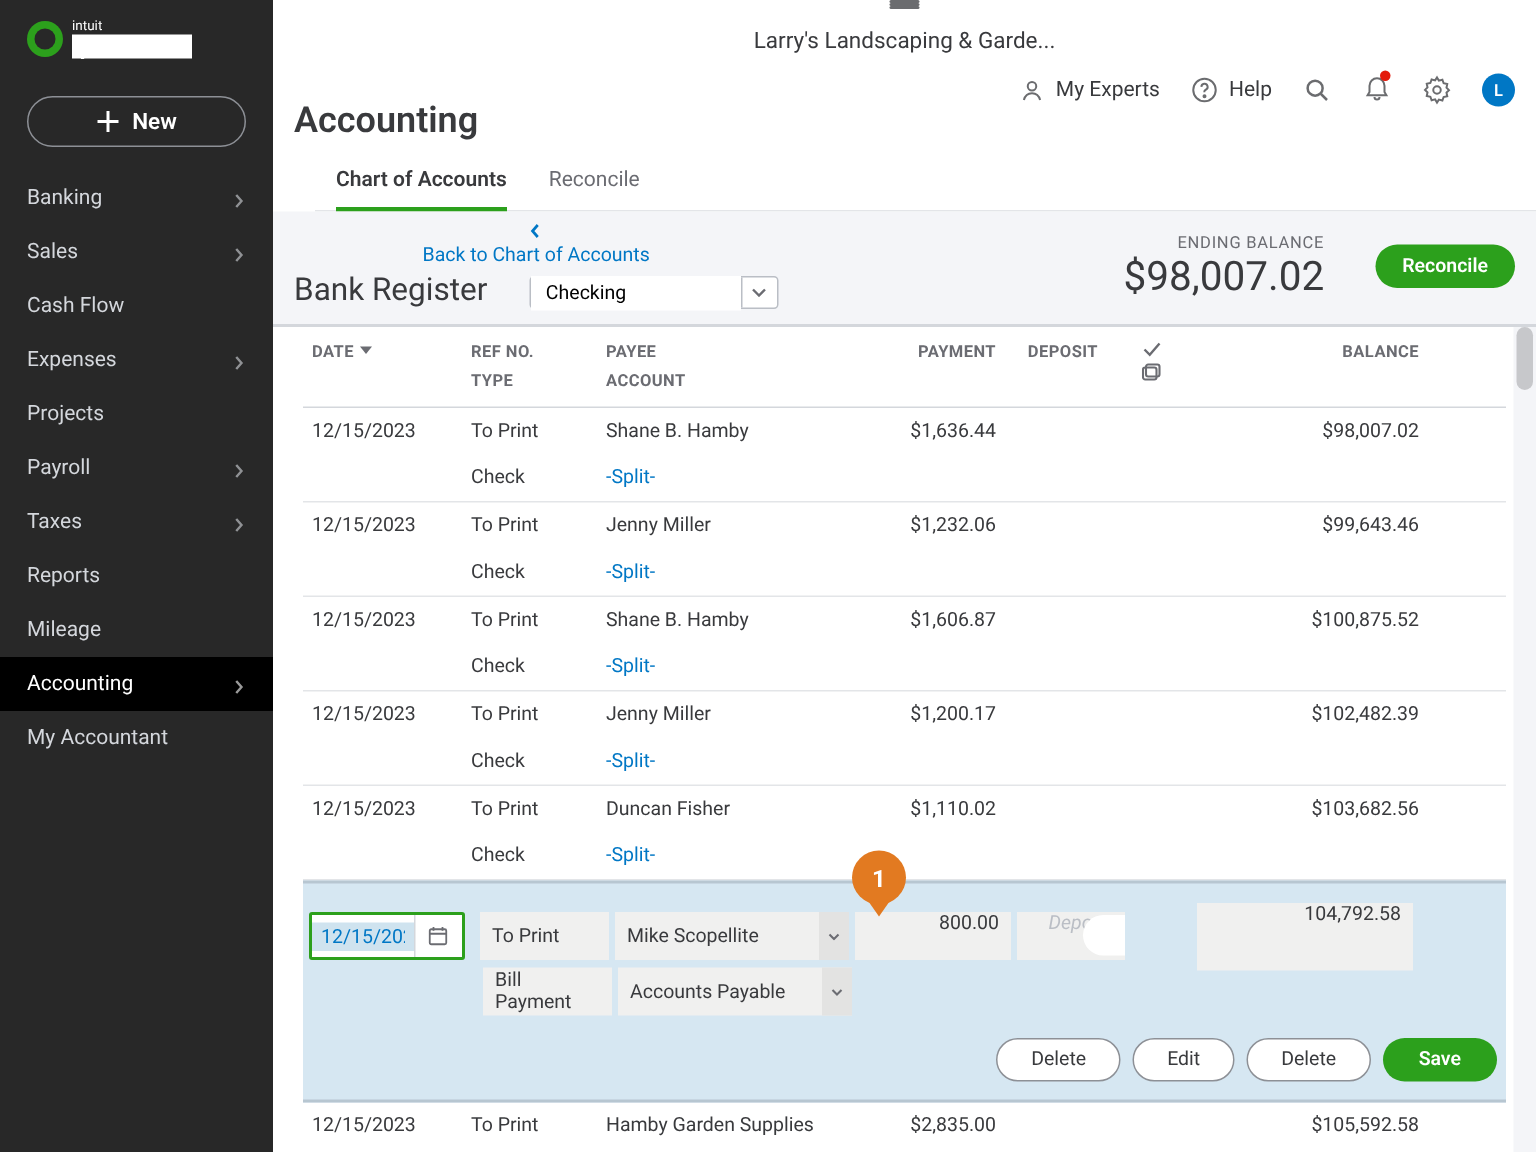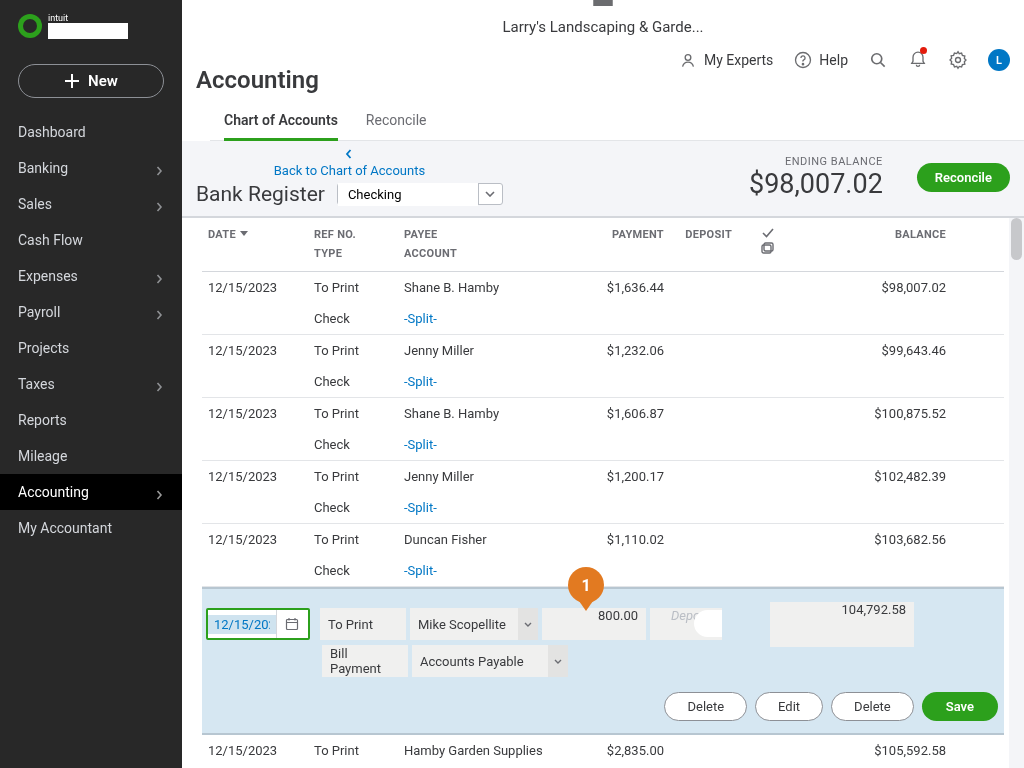--- a/index.html
+++ b/index.html
@@ -36,21 +36,21 @@
 
 
 .page { flex: 1; display: flex; flex-direction: column; min-height: 0; }
 .page-title { font-size: 24px; font-weight: 600; color: #393a3d; padding: 14px 14px 4px; }
 .tabs { display: flex; gap: 28px; padding: 6px 14px 0; border-bottom: 1px solid #e3e5e8; margin-left: 28px; }
 .tab { padding: 8px 0 10px; font-size: 14px; color: #6b6c72; cursor: pointer; border-bottom: 3px solid transparent; margin-bottom: -1px; }
 .tab.active { color: #393a3d; font-weight: 600; border-bottom-color: #2ca01c; }
 
 .context-bar { display: flex; align-items: center; padding: 8px 14px 10px; gap: 20px; border-bottom: 2px solid #d4d7dc; position: relative; background: #f4f5f8; }
 .back-link { color: #0077c5; font-size: 13px; display: flex; align-items: center; gap: 4px; cursor: pointer; flex-direction: column; }
-.register-row { display: flex; align-items: center; gap: 12px; margin-top: 2px; }
+.register-row { display: flex; align-items: flex-end; gap: 28px; margin-top: 2px; }
 .register-title { font-size: 21px; color: #393a3d; }
 .acct-select { display: flex; align-items: center; border: 1px solid #babec5; border-radius: 3px; height: 22px; background: #fff; }
 .acct-select input { border: none; padding: 4px 10px; font-size: 13px; width: 140px; outline: none; }
 .acct-select .dd { width: 24px; height: 100%; border-left: 1px solid #babec5; display: flex; align-items: center; justify-content: center; cursor: pointer; }
 .balance-block { margin-left: auto; text-align: right; }
 .end-label { font-size: 11px; letter-spacing: 0.5px; color: #6b6c72; }
 .end-value { font-size: 27px; color: #393a3d; }
 .reconcile-btn { background: #2ca01c; color: #fff; border: none; border-radius: 999px; padding: 7px 18px; font-size: 13px; font-weight: 600; cursor: pointer; margin-left: 14px; }
 
 
@@ -112,23 +112,20 @@
     <div class="new-btn-wrap">
       <button class="new-btn">
         <svg class="plus" viewBox="0 0 16 16">
             <path d="M8 1v14M1 8h14" fill="none"></path>
           </svg>
         <span>New</span>
       </button>
     </div>
     <nav class="nav" id="nav">
         <div class="nav-item">
-          <span>Dashboard</span>
-        </div>
-        <div class="nav-item">
           <span>Banking</span>
           <span class="chev"><svg viewBox="0 0 10 10" fill="none" stroke="currentColor" stroke-width="1.6">
               <path d="M3.5 1 7 5l-3.5 4"></path>
             </svg></span>
         </div>
         <div class="nav-item">
           <span>Sales</span>
           <span class="chev"><svg viewBox="0 0 10 10" fill="none" stroke="currentColor" stroke-width="1.6">
               <path d="M3.5 1 7 5l-3.5 4"></path>
             </svg></span>
@@ -136,27 +133,27 @@
         <div class="nav-item">
           <span>Cash Flow</span>
         </div>
         <div class="nav-item">
           <span>Expenses</span>
           <span class="chev"><svg viewBox="0 0 10 10" fill="none" stroke="currentColor" stroke-width="1.6">
               <path d="M3.5 1 7 5l-3.5 4"></path>
             </svg></span>
         </div>
         <div class="nav-item">
+          <span>Projects</span>
+        </div>
+        <div class="nav-item">
           <span>Payroll</span>
           <span class="chev"><svg viewBox="0 0 10 10" fill="none" stroke="currentColor" stroke-width="1.6">
               <path d="M3.5 1 7 5l-3.5 4"></path>
             </svg></span>
-        </div>
-        <div class="nav-item">
-          <span>Projects</span>
         </div>
         <div class="nav-item">
           <span>Taxes</span>
           <span class="chev"><svg viewBox="0 0 10 10" fill="none" stroke="currentColor" stroke-width="1.6">
               <path d="M3.5 1 7 5l-3.5 4"></path>
             </svg></span>
         </div>
         <div class="nav-item">
           <span>Reports</span>
         </div>
@@ -372,21 +369,21 @@
                   <svg width="14" height="14" viewBox="0 0 14 14" fill="none" stroke="#6b6c72" stroke-width="1.2">
                       <rect x="1.5" y="2.5" width="11" height="10" rx="1"></rect>
                       <path d="M1.5 5.5h11M4 1v2.5M10 1v2.5"></path>
                     </svg>
                 </div>
               </div>
               <div style="width:6px"></div>
               <div class="drop-cell" style="width:86px">
                   <span>To Print</span>
                 </div>
-              <div class="drop-cell" style="width:128px">
+              <div class="drop-cell" style="width:156px">
                 <span>Mike Scopellite</span>
                 <div class="dd">
                     <svg width="8" height="5" viewBox="0 0 8 5" fill="none" stroke="#6b6c72" stroke-width="1.4">
                       <path d="M1 1l3 3 3-3"></path>
                     </svg>
                   </div>
               </div>
               <div class="num-cell" style="width:104px">800.00</div>
               <div class="dep-cell" style="width:72px"><span>Deposit</span><div class="pill"></div></div>
               <div style="width:44px"></div>

